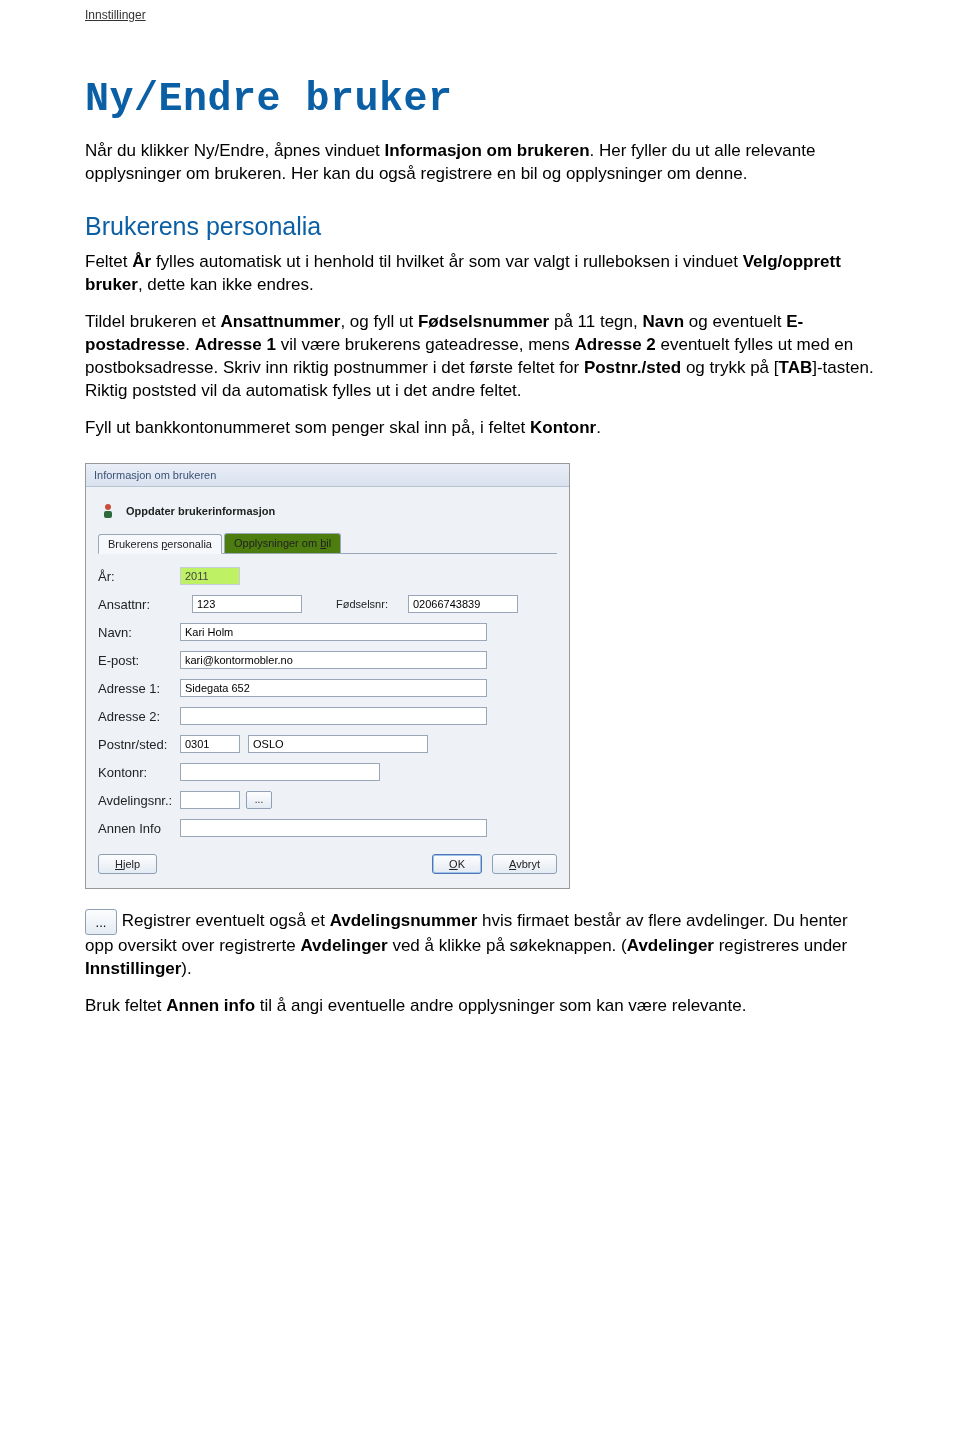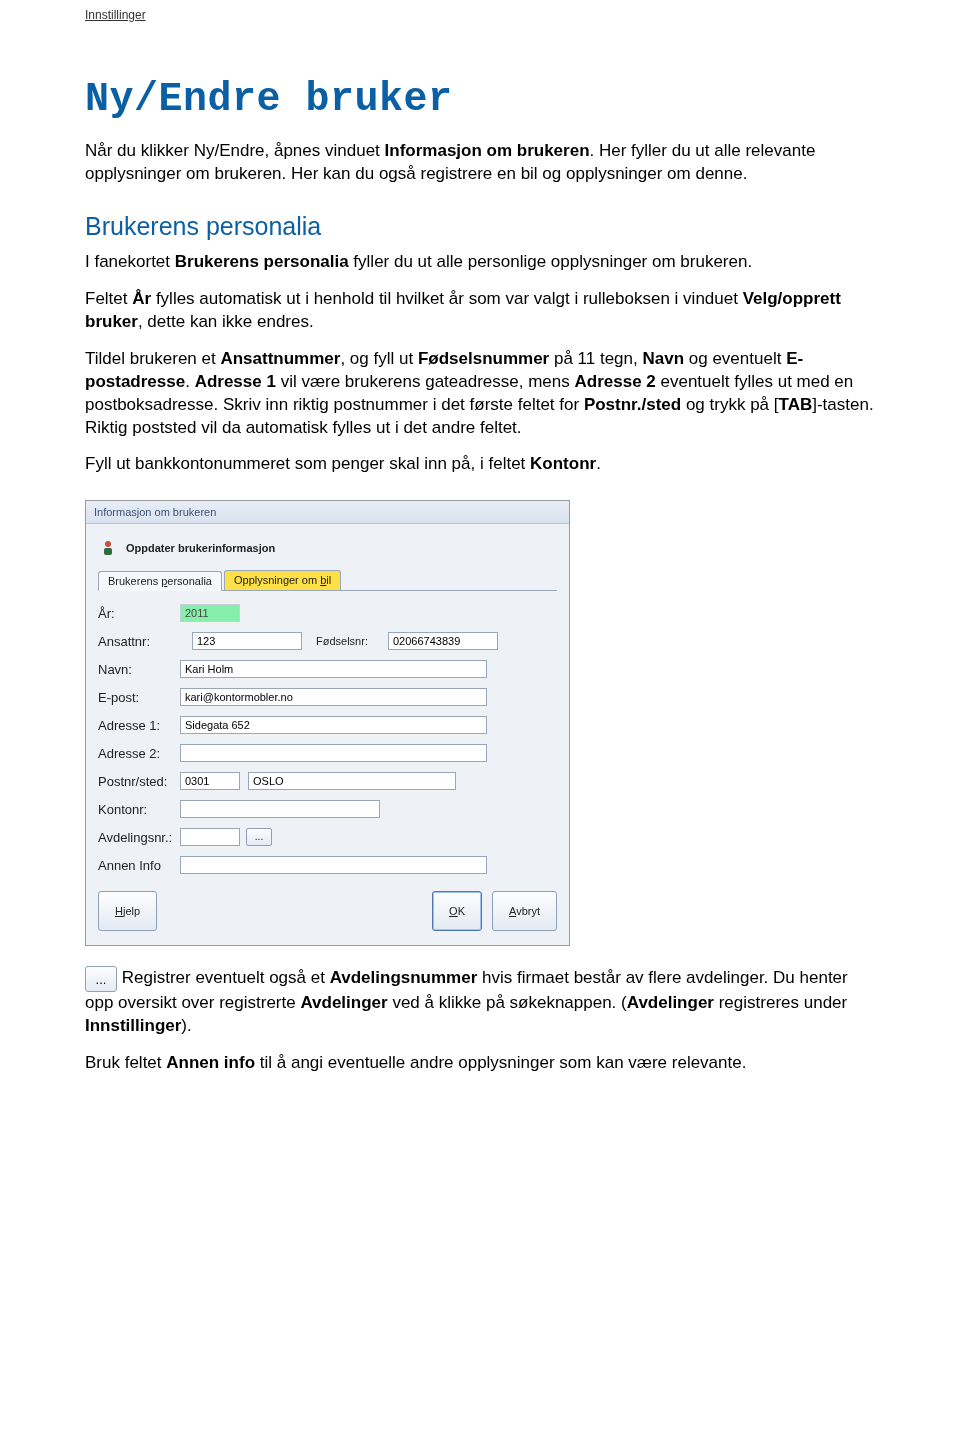--- a/index.html
+++ b/index.html
@@ -82,21 +82,21 @@
     display: flex;
     border-bottom: 1px solid #9aa7b8;
     margin-bottom: 12px;
   }
   .tab {
     padding: 3px 9px;
     font-size: 11px;
     border: 1px solid #9aa7b8;
     border-bottom: none;
     margin-right: 2px;
-    background: #fde047;
+    background: #4d7c0f;
     border-radius: 3px 3px 0 0;
     cursor: pointer;
   }
   .tab.active {
     background: #f6f8fb;
     position: relative;
     top: 1px;
     border-bottom: 1px solid #f6f8fb;
   }
   .tab .ul { text-decoration: underline; }
@@ -112,32 +112,32 @@
     color: #222;
   }
   .form-input {
     border: 1px solid #9aa7b8;
     background: #fff;
     font-size: 11px;
     padding: 2px 4px;
     height: 18px;
   }
   .form-input.readonly {
-    background: #86efac;
+    background: #bef264;
     color: #444;
     border: 1px solid #c6cedb;
   }
   .form-input.w60 { width: 60px; }
   .form-input.w100 { width: 110px; margin-left: 12px; }
-  .form-input.w150 { width: 208px; }
+  .form-input.w150 { width: 180px; }
   .form-input.w160 { width: 200px; }
   .form-input.w280 { width: 307px; }
   .inline-label {
     font-size: 11px;
-    margin: 0 8px 0 14px;
+    margin: 0 8px 0 34px;
   }
   .lookup-btn {
     border: 1px solid #8fa0b6;
     background: linear-gradient(#fdfdfe, #e4ebf3);
     width: 26px;
     height: 18px;
     font-size: 10px;
     line-height: 12px;
     text-align: center;
     cursor: pointer;
@@ -149,21 +149,21 @@
   }
   .dlg-buttons {
     display: flex;
     align-items: center;
     margin-top: 16px;
   }
   .dlg-btn {
     border: 1px solid #8fa0b6;
     background: linear-gradient(#fdfdfe, #e4ebf3);
     font-size: 11px;
-    padding: 13px 16px;
+    padding: 3px 16px;
     border-radius: 3px;
     cursor: pointer;
   }
   .dlg-btn.default {
     border: 1px solid #4f77b0;
     box-shadow: 0 0 0 1px #9fc1ee inset;
   }
   .dlg-btn .ul { text-decoration: underline; }
   .spacer-flex { flex: 1; }
   .inline-lookup-btn {
@@ -196,23 +196,20 @@
 <div class="page">
 
   <div class="h1">Ny/Endre bruker</div>
 
   <p class="body-text">
     <span>Når du klikker Ny/Endre, åpnes vinduet </span><span class="bold">Informasjon om brukeren</span><span>. Her fyller du ut alle relevante opplysninger om brukeren. Her kan du også registrere en bil og opplysninger om denne.</span>
   </p>
 
   <div class="h2">Brukerens personalia</div>
 
-  <p class="body-text">
-    <span>I fanekortet </span><span class="bold">Brukerens personalia</span><span> fyller du ut alle personlige opplysninger om brukeren.</span>
-  </p>
 
   <p class="body-text">
     <span>Feltet </span><span class="bold">År</span><span> fylles automatisk ut i henhold til hvilket år som var valgt i rulleboksen i vinduet </span><span class="bold">Velg/opprett bruker</span><span>, dette kan ikke endres.</span>
   </p>
 
   <p class="body-text">
     <span>Tildel brukeren et </span><span class="bold">Ansattnummer</span><span>, og fyll ut </span><span class="bold">Fødselsnummer</span><span> på 11 tegn, </span><span class="bold">Navn</span><span> og eventuelt </span><span class="bold">E-postadresse</span><span>. </span><span class="bold">Adresse 1</span><span> vil være brukerens gateadresse, mens </span><span class="bold">Adresse 2</span><span> eventuelt fylles ut med en postboksadresse. Skriv inn riktig postnummer i det første feltet for </span><span class="bold">Postnr./sted</span><span> og trykk på [</span><span class="bold">TAB</span><span>]-tasten. Riktig poststed vil da automatisk fylles ut i det andre feltet.</span>
   </p>
 
   <p class="body-text">

